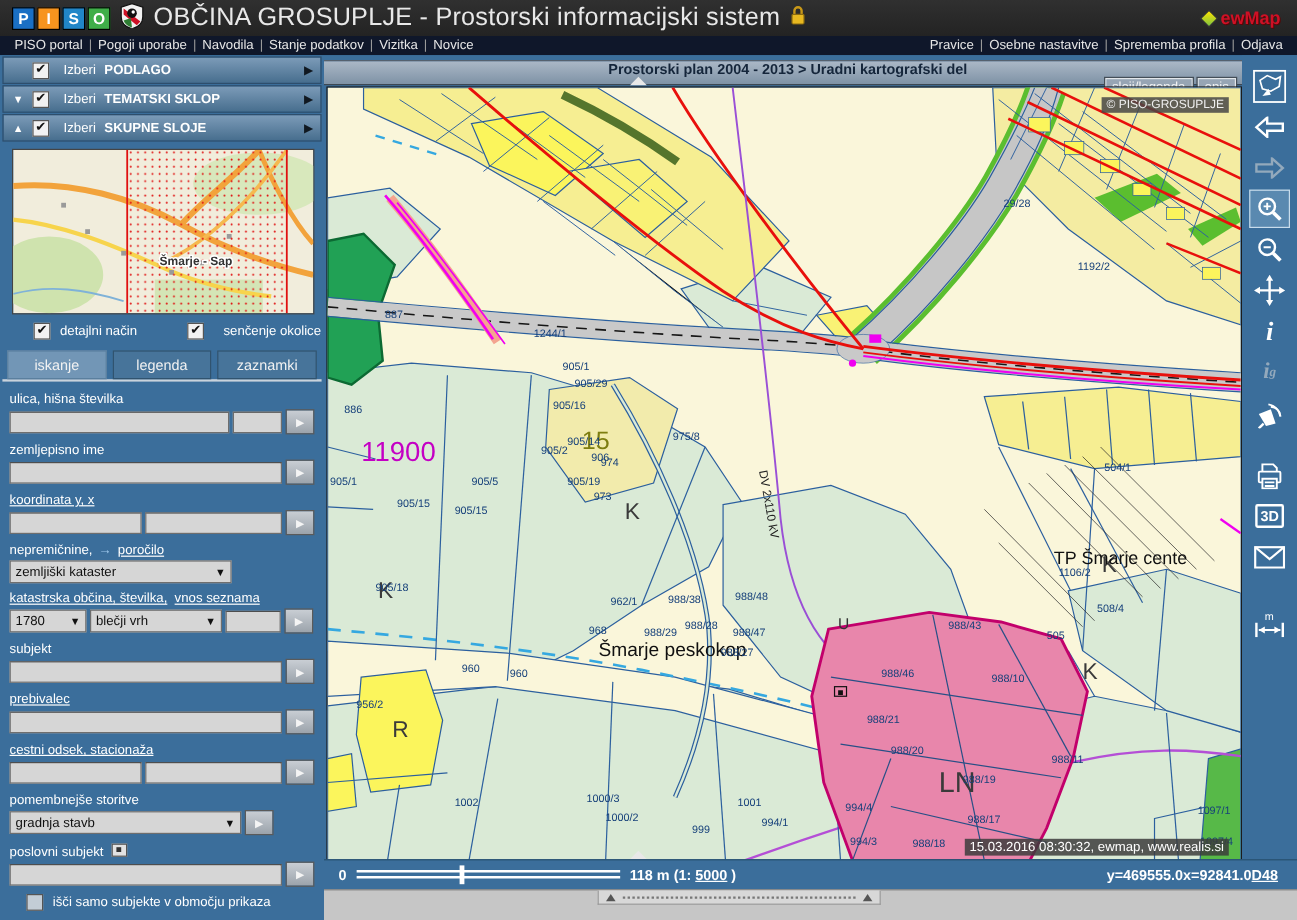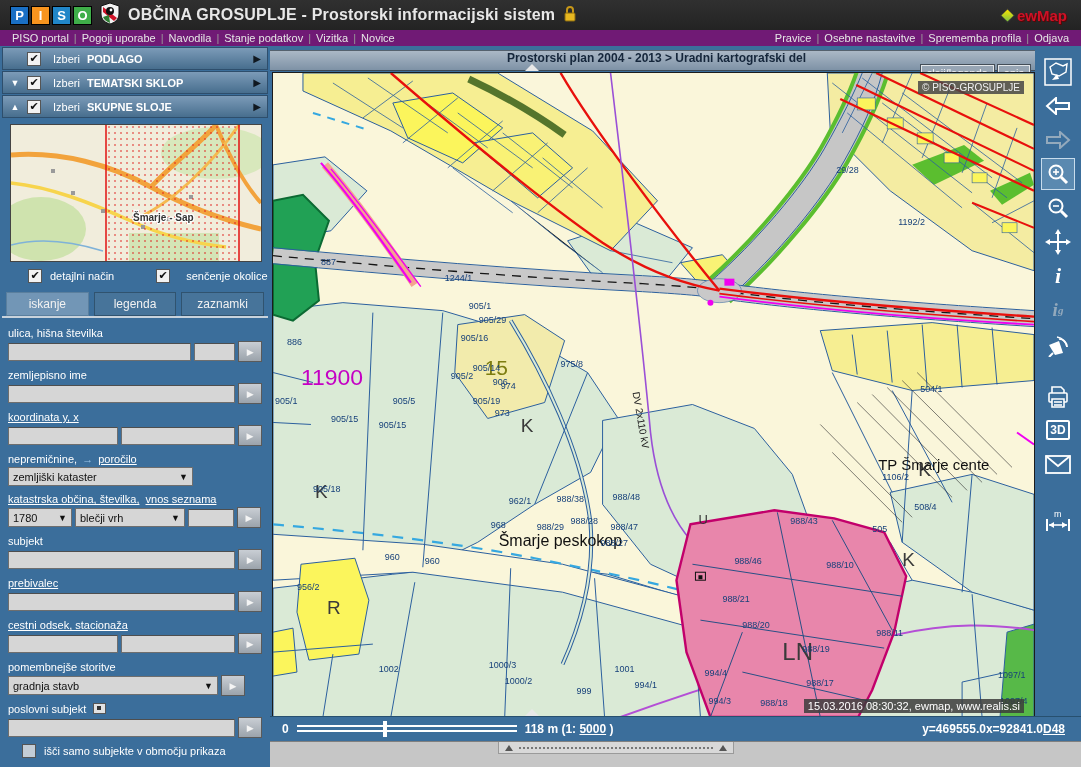--- a/index.html
+++ b/index.html
@@ -6,28 +6,28 @@
   body{width:1081px;height:767px;overflow:hidden;position:relative;background:#3B6E9B;
        font-family:"Liberation Sans",sans-serif;-webkit-font-smoothing:antialiased;}
   
   .header{position:absolute;top:0;left:0;width:1081px;height:30px;background:linear-gradient(#303030,#232323);
           display:flex;align-items:center;padding-left:10px;box-sizing:border-box;}
   .piso-logo{display:flex;gap:2px;margin-right:8px;}
   .piso-box{width:17px;height:17px;border:1px solid #000;color:#fff;font-weight:bold;font-size:13px;
             display:flex;align-items:center;justify-content:center;}
   .pb0{background:#1A6FC4;} .pb1{background:#F7941E;} .pb2{background:#2186C8;} .pb3{background:#3FAE49;}
   .coat{margin-right:8px;}
-  .app-title{color:#E8E8E8;font-weight:bold;font-size:16px;letter-spacing:.2px;}
+  .app-title{color:#E8E8E8;font-weight:normal;font-size:21px;letter-spacing:.2px;}
   .lock{margin-left:8px;}
   .brand{margin-left:auto;margin-right:14px;display:flex;align-items:center;gap:4px;}
   .brand-diamond{width:9px;height:9px;background:linear-gradient(135deg,#FFE400,#7AC143);transform:rotate(45deg);
                  border:1px solid #333;display:inline-block;}
   .brand-name{color:#CE1126;font-weight:bold;font-size:15px;text-shadow:1px 1px 0 #5a0505;}
   
-  .menubar{position:absolute;top:30px;left:0;width:1081px;height:16px;background:#701a75;color:#E6E6E6;
+  .menubar{position:absolute;top:30px;left:0;width:1081px;height:16px;background:#0f172a;color:#E6E6E6;
            font-size:11px;display:flex;align-items:center;padding:0 12px;box-sizing:border-box;}
   .menu-right{margin-left:auto;}
   .menubar span.mi{cursor:pointer;}
   .menubar span.sep{color:#9a9a9a;margin:0 5px;}
   
   .sidebar{position:absolute;top:46px;left:0;width:270px;height:721px;background:#3B6E9B;overflow:hidden;}
   .sel-bar{height:21px;margin:1px 2px 0 2px;background:linear-gradient(#7C9BB8,#476E8E);
            border:1px solid #2E4E6C;display:flex;align-items:center;color:#fff;font-size:11px;}
   .sel-tri{width:24px;text-align:center;font-size:9px;color:#fff;}
   .sel-cb{margin-right:12px;}
@@ -285,21 +285,21 @@
 
     <div class="f-label" style="text-decoration:underline">cestni odsek, stacionaža</div>
     <div class="f-row">
       <span class="inp" style="width:108px"></span>
       <span class="inp" style="width:113px"></span>
       <span class="arrow-btn">▶</span>
     </div>
 
     <div class="f-label">pomembnejše storitve</div>
     <div class="f-row">
-      <span class="select" style="width:210px">
+      <span class="select" style="width:193px">
         <span>gradnja stavb</span>
           <span class="car">▼</span>
       </span>
       <span class="arrow-btn">▶</span>
     </div>
 
     <div class="f-label">
       <span>poslovni subjekt</span>
       <span class="biz-ico"></span>
     </div>

